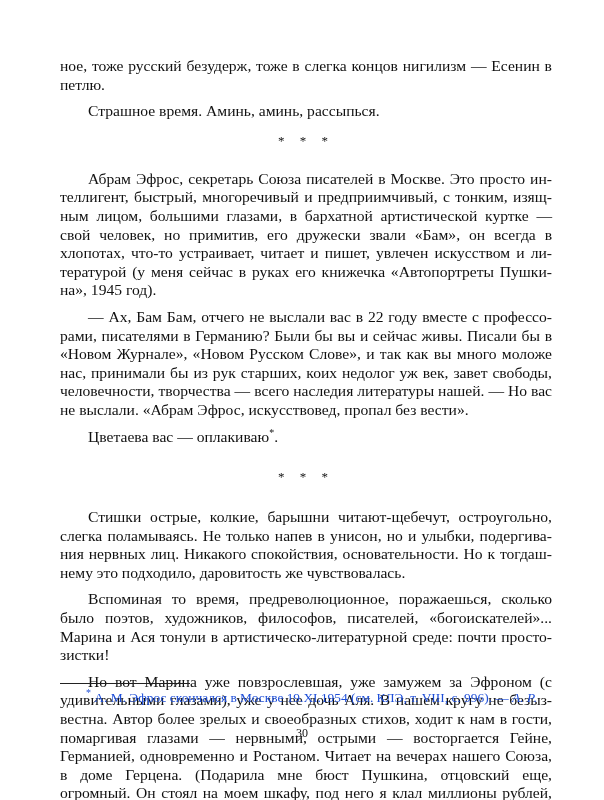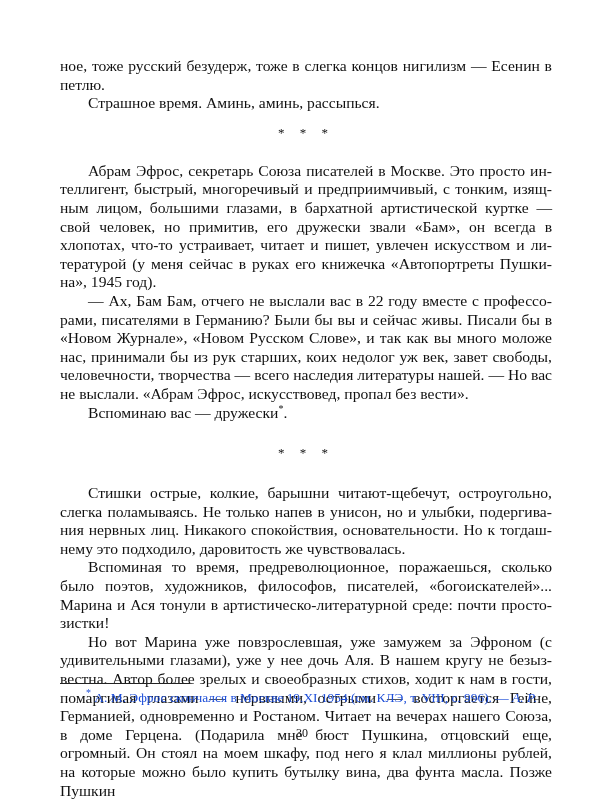--- a/index.html
+++ b/index.html
@@ -4,21 +4,21 @@
 <style>
   html, body { margin: 0; padding: 0; background: #ffffff; }
   body { width: 604px; height: 800px; position: relative; overflow: hidden; }
   .page {
     position: absolute; left: 60px; top: 57px; width: 492px;
     font-family: "Liberation Serif", "DejaVu Serif", serif;
     font-size: 15.6px; line-height: 18.6px; color: #111;
     text-align: justify; hyphens: manual;
   }
   .p { margin: 0; text-indent: 0; }
-  .p.ind { text-indent: 28px; }
+  .p.ind { text-indent: 28px; margin-top: 8px; }
   .stars {
     text-align: center; letter-spacing: 6px; font-size: 13px;
     margin: 11px 0 20px 0; line-height: 18px;
   }
   .stars.second { margin: 22px 0 22px 0; }
   sup.fn { font-size: 10px; vertical-align: 6px; line-height: 0; }
   .rule {
     position: absolute; left: 60px; top: 683px; width: 130px; height: 1px;
     background: #222;
   }
@@ -37,21 +37,21 @@
 </style>
 </head>
 <body>
 
 <div class="page">
   <p class="p">ное, тоже русский безудерж, тоже в слегка концов нигилизм — Есенин в петлю.</p>
   <p class="p ind">Страшное время. Аминь, аминь, рассыпься.</p>
   <div class="stars">* * *</div>
   <p class="p ind">Абрам Эфрос, секретарь Союза писателей в Москве. Это просто ин­теллигент, быстрый, многоречивый и предприимчивый, с тонким, изящ­ным лицом, большими глазами, в бархатной артистической курт­ке — свой человек, но примитив, его дружески звали «Бам», он всегда в хлопотах, что-то устраивает, читает и пишет, увлечен искусством и ли­тературой (у меня сейчас в руках его книжечка «Автопортреты Пушки­на», 1945 год).</p>
   <p class="p ind">— Ах, Бам Бам, отчего не выслали вас в 22 году вместе с профессо­рами, писателями в Германию? Были бы вы и сейчас живы. Писали бы в «Новом Журнале», «Новом Русском Слове», и так как вы много моло­же нас, принимали бы из рук старших, коих недолог уж век, завет сво­боды, человечности, творчества — всего наследия литературы на­шей. — Но вас не выслали. «Абрам Эфрос, искусствовед, пропал без ве­сти».</p>
-  <p class="p ind"><span>Вспоминаю вас — дружески</span><sup class="fn">*</sup><span>.</span></p>
+  <p class="p ind"><span>Цветаева вас — оплакиваю</span><sup class="fn">*</sup><span>.</span></p>
   <div class="stars second">* * *</div>
   <p class="p ind">Стишки острые, колкие, барышни читают-щебечут, остроугольно, слегка поламываясь. Не только напев в унисон, но и улыбки, подергива­ния нервных лиц. Никакого спокойствия, основательности. Но к тогдаш­нему это подходило, даровитость же чувствовалась.</p>
   <p class="p ind">Вспоминая то время, предреволюционное, поражаешься, сколько было поэтов, художников, философов, писателей, «богоискателей»... Марина и Ася тонули в артистическо-литературной среде: почти просто­зистки!</p>
   <p class="p ind">Но вот Марина уже повзрослевшая, уже замужем за Эфроном (с удивительными глазами), уже у нее дочь Аля. В нашем кругу не безыз­вестна. Автор более зрелых и своеобразных стихов, ходит к нам в гости, помаргивая глазами — нервными, острыми — восторгается Гейне, Герма­нией, одновременно и Ростаном. Читает на вечерах нашего Союза, в до­ме Герцена. (Подарила мне бюст Пушкина, отцовский еще, огромный. Он стоял на моем шкафу, под него я клал миллионы рублей, на кото­рые можно было купить бутылку вина, два фунта масла. Позже Пушкин</p>
 </div>
 
 <div class="rule"></div>
 <div class="footnote"><sup class="fn">*</sup> <span>А. М. Эфрос скончался в Москве 19.XI.1954 (см. КЛЭ, т. VIII, с. 996). — </span><i>А. Р.</i></div>
 
 <div class="pagenum">30</div>

